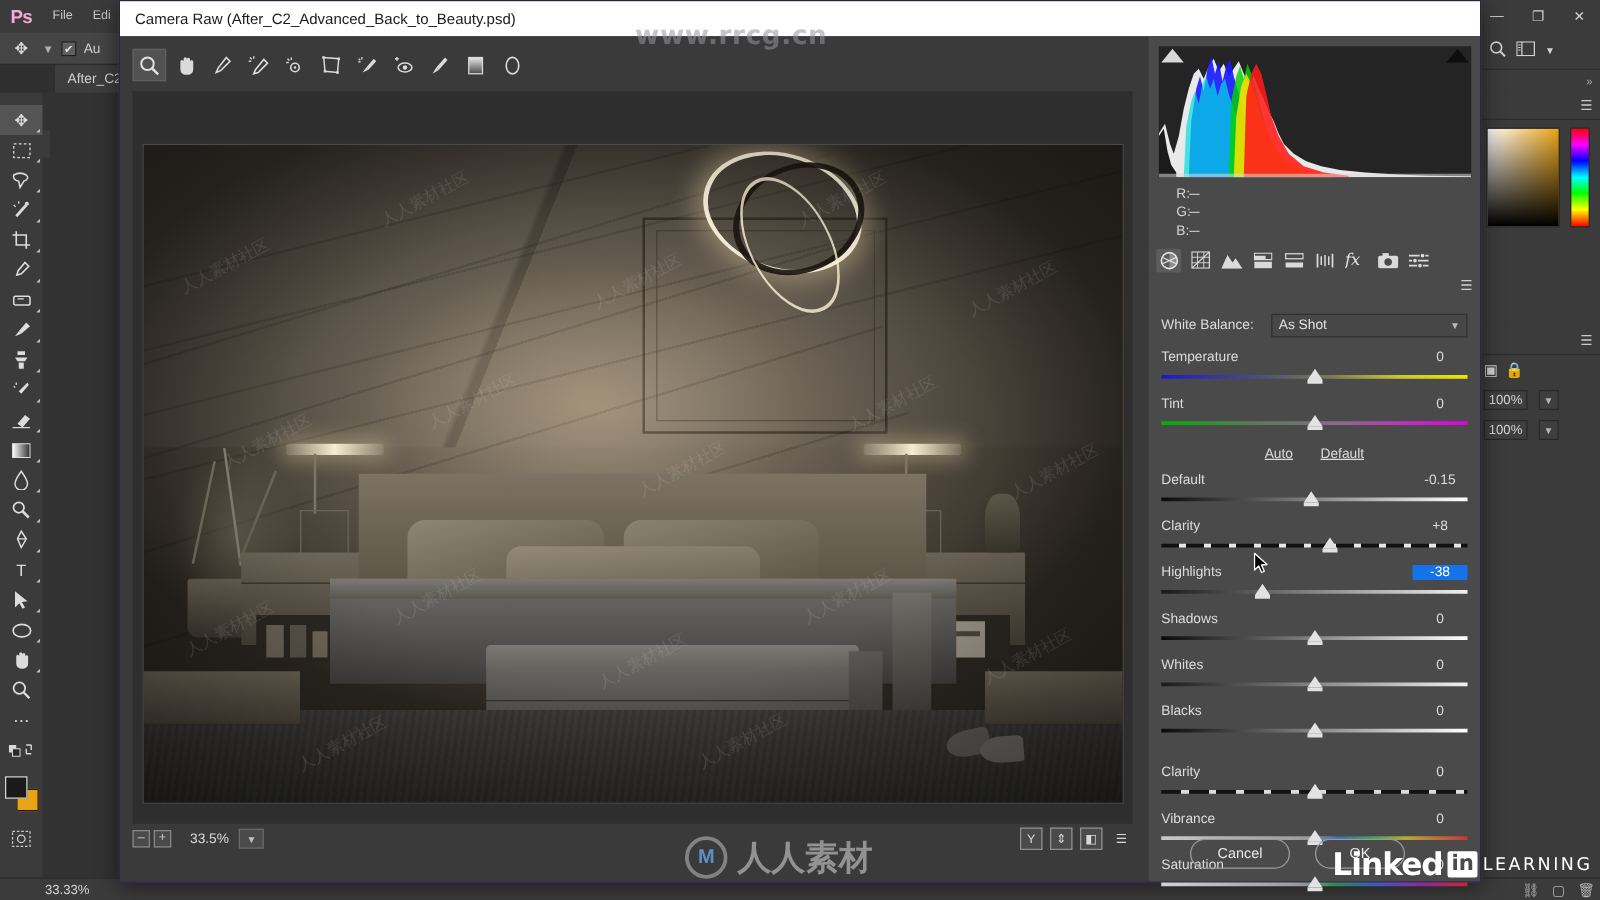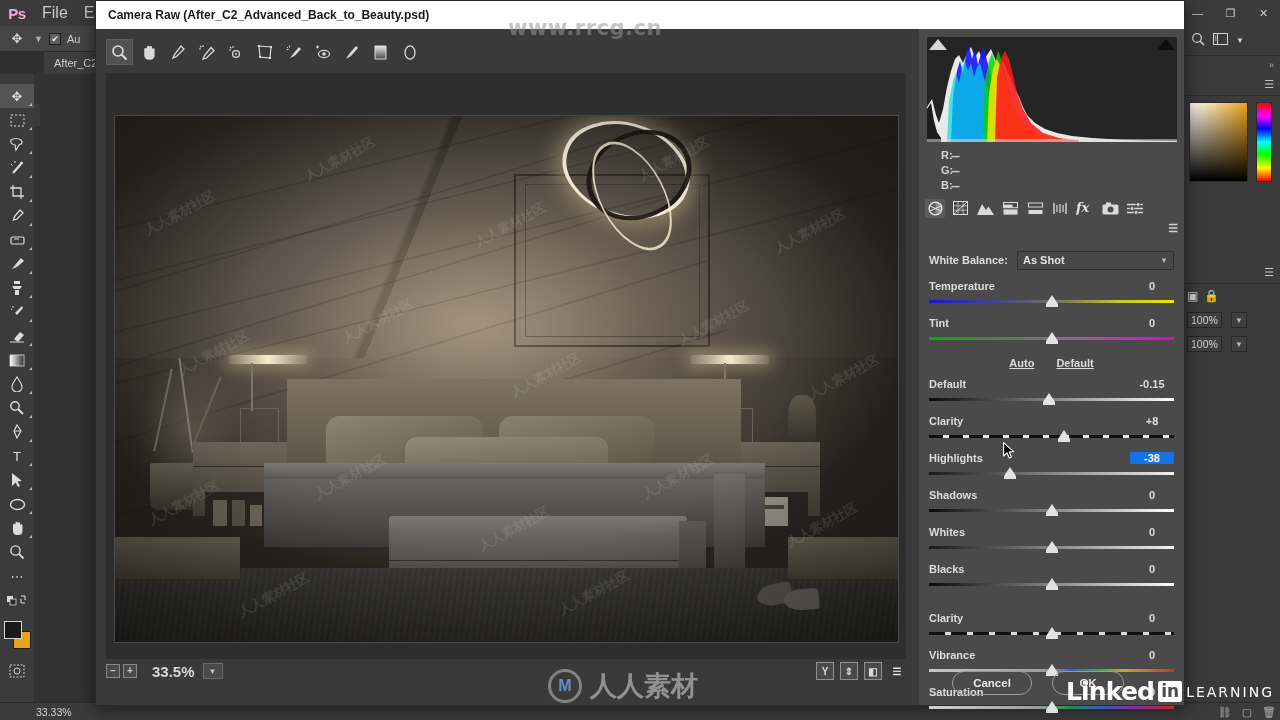--- a/index.html
+++ b/index.html
@@ -18,21 +18,21 @@
   .ps-menubar {
     position: absolute; top: 0; left: 0; width: 1280px; height: 26px;
     background: #3b3b3b; display: flex; align-items: center;
   }
   .ps-logo {
     width: 34px; height: 26px; display: flex; align-items: center;
     justify-content: center; color: #f9a8d4; font-size: 15px;
     font-weight: bold; letter-spacing: -0.5px;
   }
   .ps-menu-item {
-    font-size: 16px; color: #c8c8c8; padding: 0 8px; line-height: 26px;
+    font-size: 10px; color: #c8c8c8; padding: 0 8px; line-height: 26px;
   }
   .ps-winbtns {
     position: absolute; right: 0; top: 0; height: 26px; display: flex;
   }
   .ps-winbtn {
     width: 33px; height: 26px; display: flex; align-items: center;
     justify-content: center; color: #d0d0d0; font-size: 11px;
   }
 
   .ps-optionsbar {
@@ -160,21 +160,20 @@
   .ps-bottom-icons {
     position: absolute; right: 4px; bottom: 1px; display: flex; gap: 10px;
     color: #b5b5b5; font-size: 11px;
   }
 
   
   .cr-dialog {
     position: absolute; left: 95px; top: 0; width: 1090px; height: 706px;
     background: #6d28d9; border: 1px solid #2a2a2a;
     box-shadow: 0 3px 18px rgba(0,0,0,.55);
-    font-weight: bold;
   }
   .cr-titlebar {
     height: 28px; background: #ffffff; position: relative;
   }
   .cr-title {
     position: absolute; left: 12px; top: 7px;
     font-size: 12px; color: #1a1a1a;
   }
   .cr-body {
     position: absolute; top: 28px; left: 0; right: 0; bottom: 0;
@@ -208,21 +207,21 @@
   }
   .cr-bottombar {
     position: absolute; left: 10px; bottom: 22px; width: 800px; height: 24px;
     display: flex; align-items: center;
   }
   .zbtn {
     width: 14px; height: 14px; border: 1px solid #888; color: #ccc;
     font-size: 10px; line-height: 12px; text-align: center; margin-right: 3px;
     background: #4a4a4a;
   }
-  .zval { font-size: 15px; color: #d9d9d9; margin: 0 8px 0 12px; }
+  .zval { font-size: 11px; color: #d9d9d9; margin: 0 8px 0 12px; }
   .zdd {
     width: 20px; height: 16px; border: 1px solid #6a6a6a; background: #4a4a4a;
     color: #c0c0c0; font-size: 8px; display: flex; align-items: center;
     justify-content: center;
   }
   .cr-bottombar-right {
     position: absolute; right: 0; display: flex; gap: 6px; align-items: center;
   }
   .bbtn {
     width: 18px; height: 18px; border: 1px solid #909090; color: #d8d8d8;

